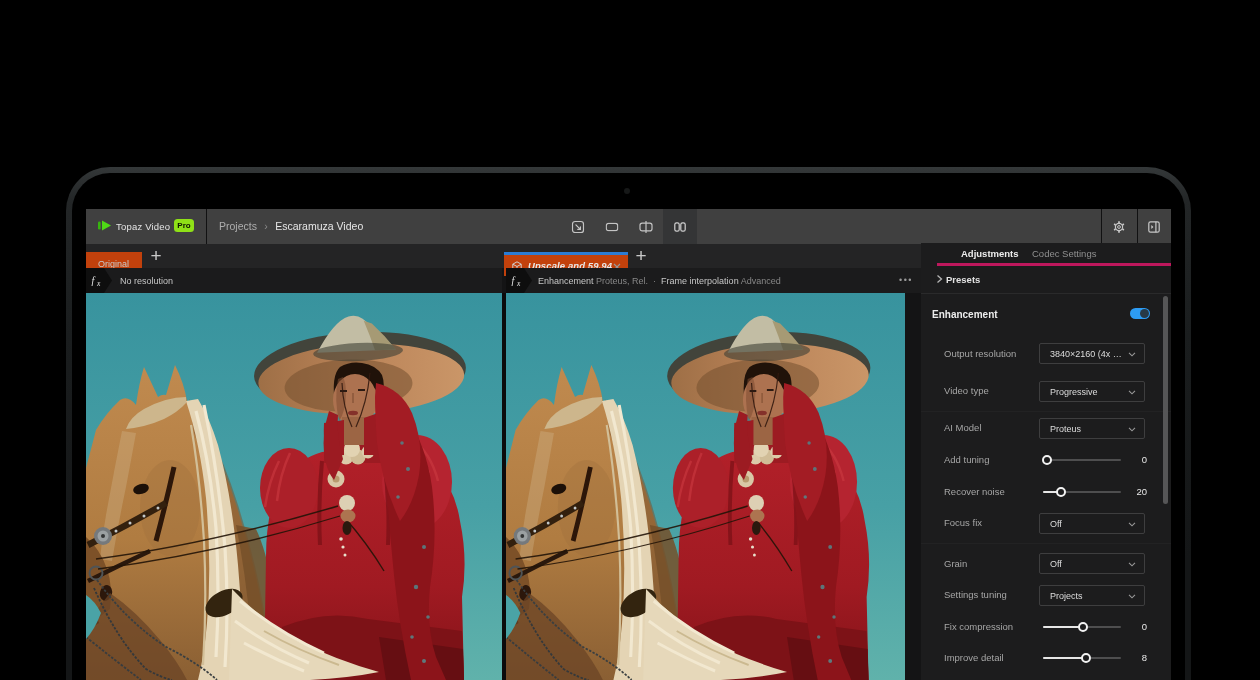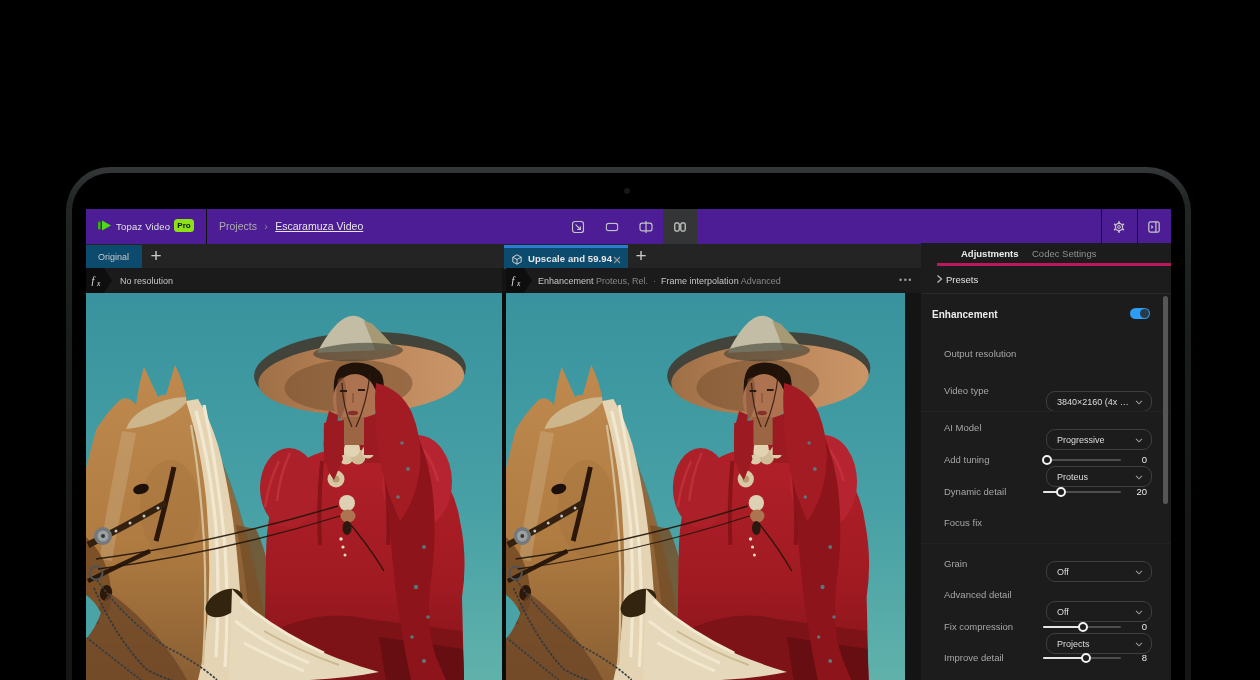--- a/index.html
+++ b/index.html
@@ -10,41 +10,41 @@
     border-radius:44px 44px 0 0;
     background:linear-gradient(180deg,#343839 0%,#232627 6%,#1a1d1e 30%,#141617 70%); }
   .screen { position:absolute; left:6px; top:6px; width:1113px; height:560px;
     border-radius:38px 38px 0 0; background:#000; }
   .cam { position:absolute; left:624px; top:188px; width:6px; height:6px;
     border-radius:50%; background:#161818; }
   
   .app { position:absolute; left:86px; top:209px; width:1085px; height:471px;
     background:#141415; overflow:hidden; }
   .topbar { position:absolute; left:0; top:0; width:1085px; height:35px;
-    background:#4c1d95;padding-left:10px; }
+    background:#404040;padding-left:10px; }
   .vsep { position:absolute; top:0; width:1px; height:35px; background:#111112; }
   .t-logo { position:absolute; left:11px; top:8px; }
   .t-name { position:absolute; left:30px; top:11.5px; font-size:9.5px; color:#e4e4e4;
     letter-spacing:.2px; }
   .t-pro { position:absolute; left:88px; top:10px; width:20px; height:13px;
     background:#8fe117; border-radius:3.5px; color:#0c1400; font-size:8px;
     font-weight:bold; text-align:center; line-height:13px; }
   .t-crumb { position:absolute; left:133px; top:10.5px; font-size:10.5px; color:#adadad; }
-  .t-crumb b { color:#e6e6e6; font-weight:normal;text-decoration:underline; }
+  .t-crumb b { color:#e6e6e6; font-weight:normal; }
   .t-crumb .sep { color:#8a8a8a; padding:0 4.5px; }
   .viewbtn { position:absolute; top:0; height:35px; width:34px; }
   .viewbtn.sel { background:#343536; }
   .viewbtn svg { position:absolute; left:50%; top:50%; transform:translate(-50%,-50%); }
   
   .tabrow { position:absolute; left:0; top:35px; width:835px; height:24px;
     background:#242425; }
-  .tab { position:absolute; top:1px; height:24px; background:#0c4a6e;text-align:center; }
+  .tab { position:absolute; top:8px; height:24px; background:#c2410c;text-align:center; }
   .tab1 { left:0; width:56px; }
   .tab1 span { position:absolute; left:12px; top:6.5px; font-size:9px; color:#c8c8c8; }
-  .tab2 { left:418px; width:124px; border-top:3px solid #2b7cd4; }
+  .tab2 { left:418px; width:124px; border-top:3px solid #2b7cd4;font-style:italic; }
   .tab2 span { position:absolute; left:24px; top:5px; font-size:9.5px; color:#e8e8e8;
     font-weight:bold; letter-spacing:.1px; }
   .plus { position:absolute; top:0; width:26px; height:24px; color:#c9c9c9;
     font-size:19px; font-weight:100; text-align:center; line-height:23px; }
   
   .fbar { position:absolute; top:59px; height:25px; background:#1b1b1c; }
   .fbar-l { left:0; width:416px; }
   .fbar-r { left:420px; width:415px; }
   .fxbadge { position:absolute; left:0; top:0; width:26px; height:25px; }
   .ftext { position:absolute; top:8px; font-size:9px; color:#c6c6c6; }
@@ -58,30 +58,30 @@
   
   .panel { position:absolute; left:835px; top:34px; width:250px; height:438px;
     background:#1c1c1d; font-size:9.5px; }
   .phead { position:absolute; left:16px; top:0; width:250px; height:23px;
     border-bottom:3px solid #be185d;text-decoration:underline; }
   .phead .a { position:absolute; left:24px; top:5px; color:#ededed; font-weight:bold; }
   .phead .b { position:absolute; left:95px; top:5px; color:#909090; }
   .presets { position:absolute; left:0; top:24px; width:250px; height:27px;
     border-bottom:1px solid #2a2a2b; }
   .presets .chev { position:absolute; left:12px; top:6px; }
-  .presets .t { position:absolute; left:25px; top:7px; color:#e2e2e2; font-weight:normal; }
+  .presets .t { position:absolute; left:25px; top:7px; color:#e2e2e2; font-weight:bold; }
   .sect { position:absolute; left:11px; top:66px; color:#ededed; font-weight:bold;
     font-size:10px; }
   .toggle { position:absolute; left:209px; top:65px; width:20px; height:11px;
     border-radius:6px; background:#2d9cf4; }
   .toggle i { position:absolute; right:1px; top:1px; width:9px; height:9px;
     border-radius:50%; background:#283a47; }
   .row-label { position:absolute; left:11px; color:#a6a6a6; line-height:11px;margin-left:12px; }
-  .dd { position:absolute; left:125px; width:106px; height:21px;
-    border:1px solid #3e3e3f; border-radius:9px; color:#dcdcdc;margin-top:48px; }
+  .dd { position:absolute; left:118px; width:106px; height:21px;
+    border:1px solid #3e3e3f; border-radius:2px; color:#dcdcdc; }
   .dd span { position:absolute; left:10px; top:5px; font-size:9px; white-space:nowrap; }
   .dd svg { position:absolute; right:8px; top:8px; }
   .slider { position:absolute; left:122px; width:78px; height:10px; }
   .slider .tr { position:absolute; left:0; top:4px; width:78px; height:2px;
     background:#4e4e4f; border-radius:1px; }
   .slider .fill { position:absolute; top:4px; height:2px; background:#e6e6e6;
     border-radius:1px; }
   .slider .knob { position:absolute; top:0; width:10px; height:10px;
     border-radius:50%; background:#1c1c1d; border:2.6px solid #f2f2f2; }
   .val { position:absolute; width:30px; text-align:right; left:196px; color:#e8e8e8; line-height:11px; }
@@ -482,21 +482,21 @@
         </svg>
       </div>
 
       <div class="row-label" style="top:211px">Add tuning</div>
       <div class="slider" style="top:212px">
         <div class="tr"></div>
         <div class="knob" style="left:-1px"></div>
       </div>
       <div class="val" style="top:211px">0</div>
 
-      <div class="row-label" style="top:242.5px">Dynamic detail</div>
+      <div class="row-label" style="top:242.5px">Recover noise</div>
       <div class="slider" style="top:243.5px">
         <div class="tr"></div>
         <div class="fill" style="left:0;width:18px"></div>
         <div class="knob" style="left:13px"></div>
       </div>
       <div class="val" style="top:242.5px">20</div>
 
       <div class="row-label" style="top:274px">Focus fix</div>
       <div class="dd" style="top:269.5px">
         <span>Off</span>
@@ -507,21 +507,21 @@
 
       <div class="psep" style="top:300px"></div>
       <div class="row-label" style="top:314.5px">Grain</div>
       <div class="dd" style="top:310px">
         <span>Off</span>
         <svg width="8" height="5" viewBox="0 0 8 5" fill="none" stroke="#999999" stroke-width="1.1">
           <path d="M1 0.8 L4 3.8 L7 0.8"></path>
         </svg>
       </div>
 
-      <div class="row-label" style="top:346px">Advanced detail</div>
+      <div class="row-label" style="top:346px">Settings tuning</div>
       <div class="dd" style="top:341.5px">
         <span>Projects</span>
         <svg width="8" height="5" viewBox="0 0 8 5" fill="none" stroke="#999999" stroke-width="1.1">
           <path d="M1 0.8 L4 3.8 L7 0.8"></path>
         </svg>
       </div>
 
       <div class="row-label" style="top:377.5px">Fix compression</div>
       <div class="slider" style="top:378.5px">
         <div class="tr"></div>

